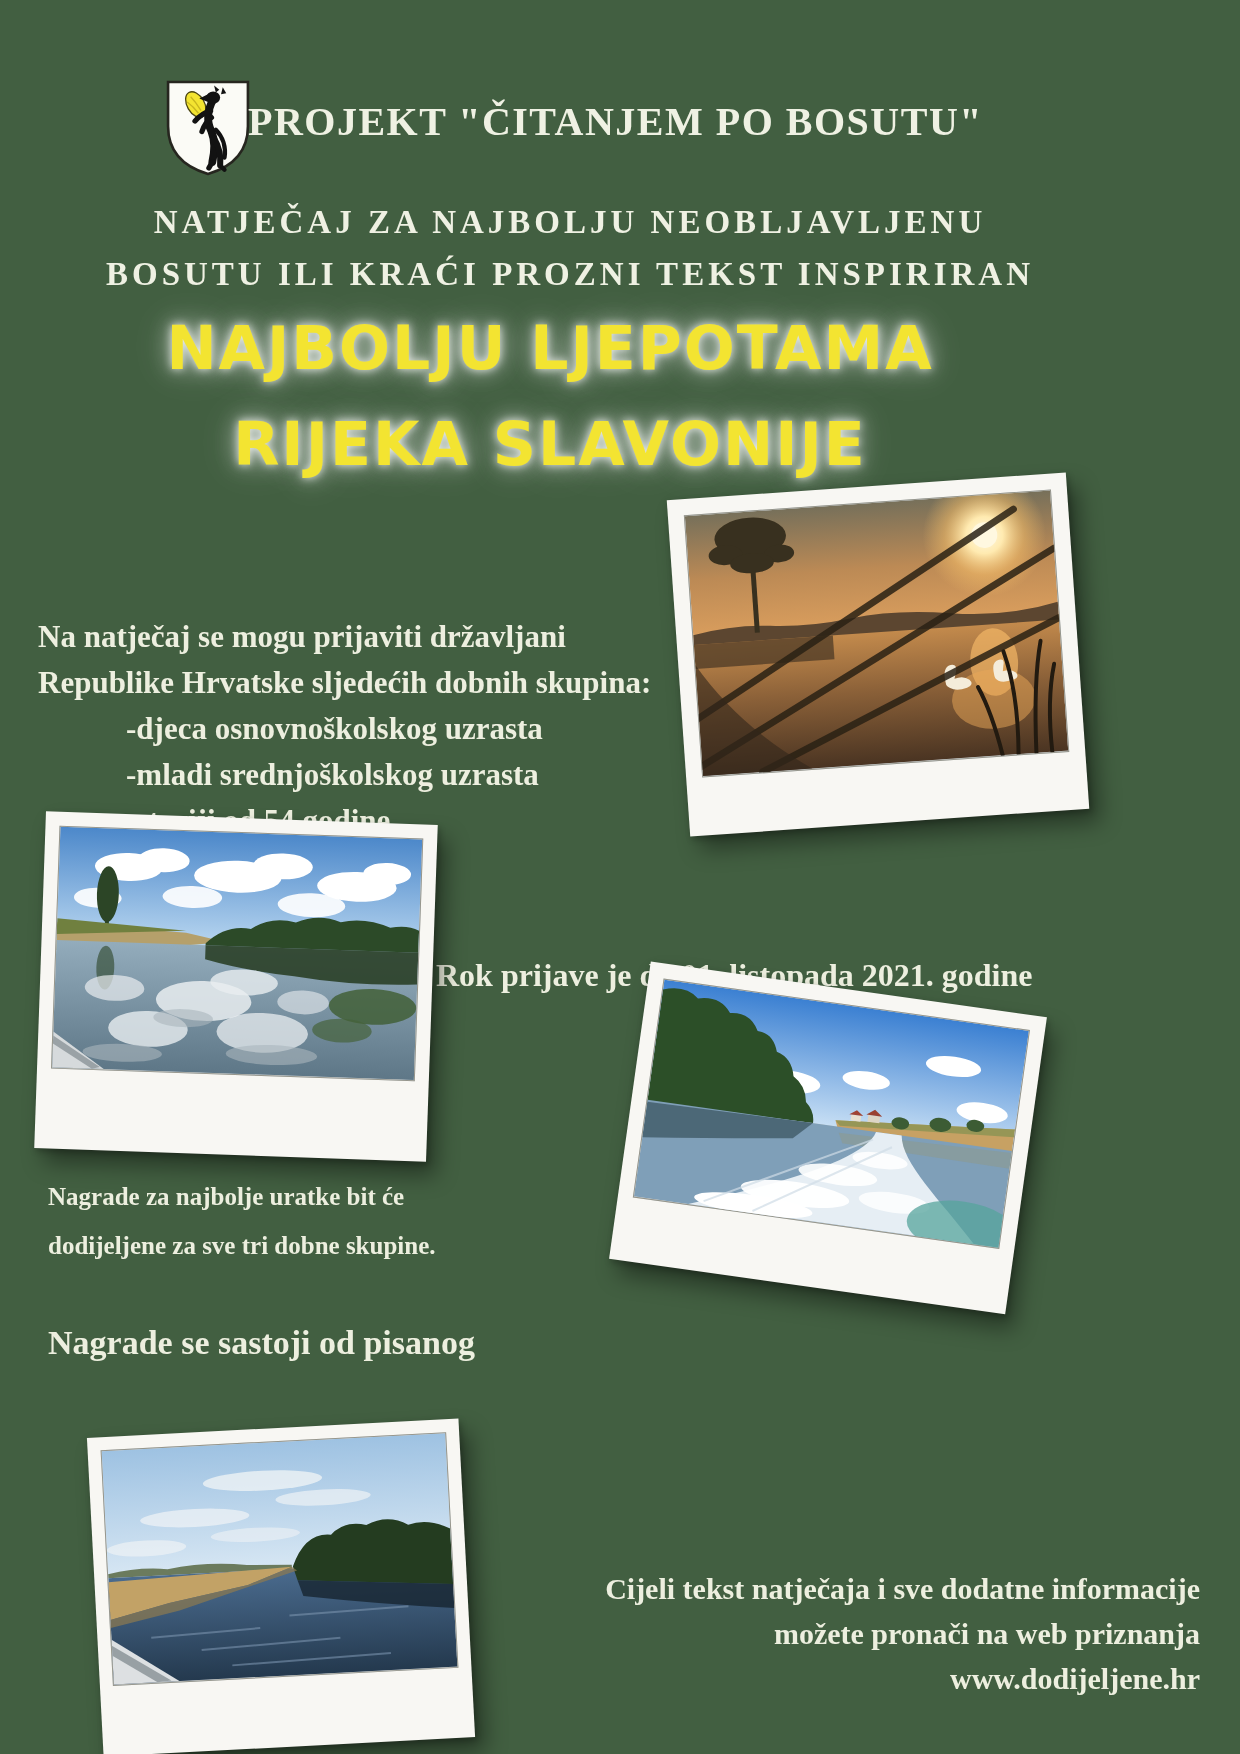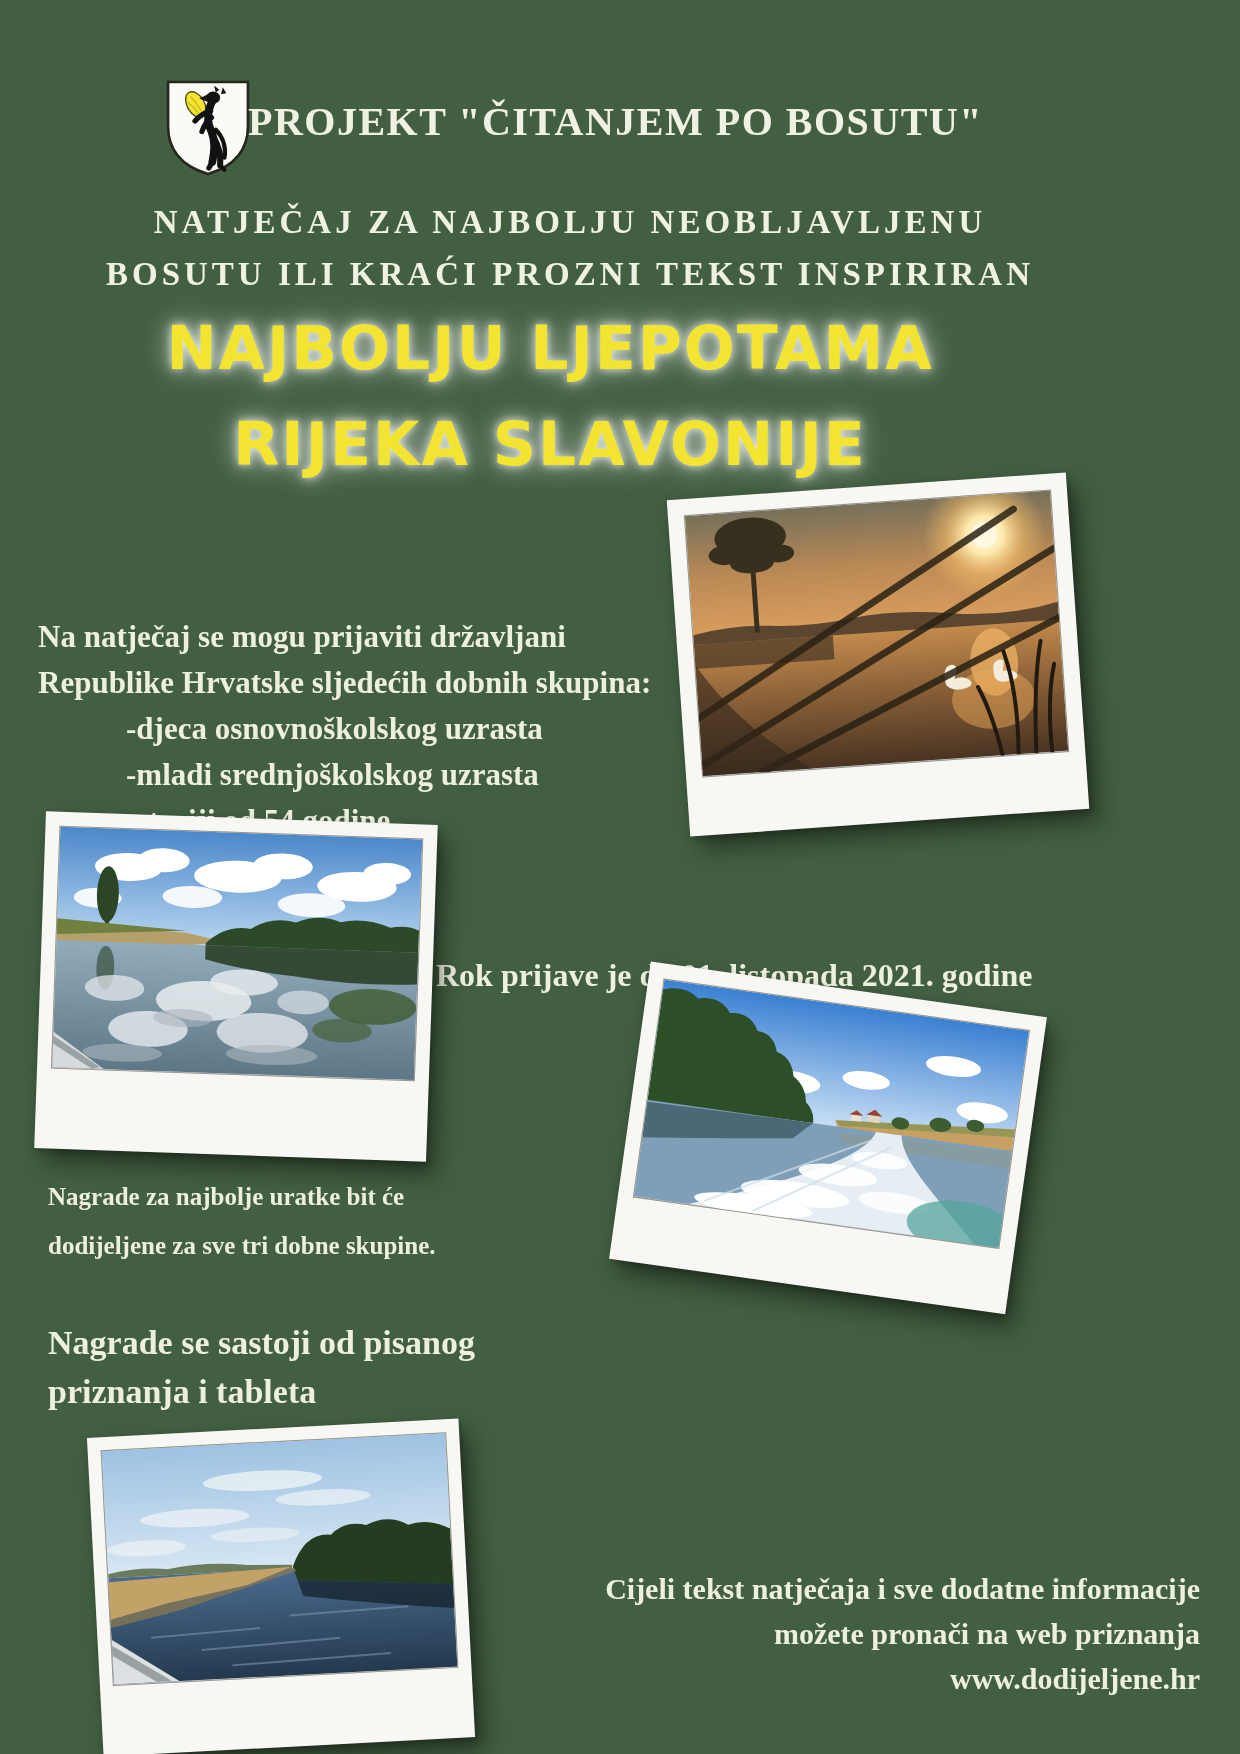--- a/index.html
+++ b/index.html
@@ -102,21 +102,20 @@
   </div>
 
   <div class="deadline">Rok prijave je do 01. listopada 2021. godine</div>
 
   <div class="prizes-awards">
     <div>Nagrade za najbolje uratke bit će</div>
     <div>dodijeljene za sve tri dobne skupine.</div>
   </div>
   <div class="prizes-prize">
     <div>Nagrade se sastoji od pisanog</div>
-    <div>priznanja i tableta</div>
   </div>
 
   <div class="footer">
     <div>Cijeli tekst natječaja i sve dodatne informacije</div>
     <div>možete pronači na web priznanja</div>
     <div>www.dodijeljene.hr</div>
   </div>
 
   <div class="polaroid" id="photo-sunset">
     <svg viewBox="0 0 368 262">

